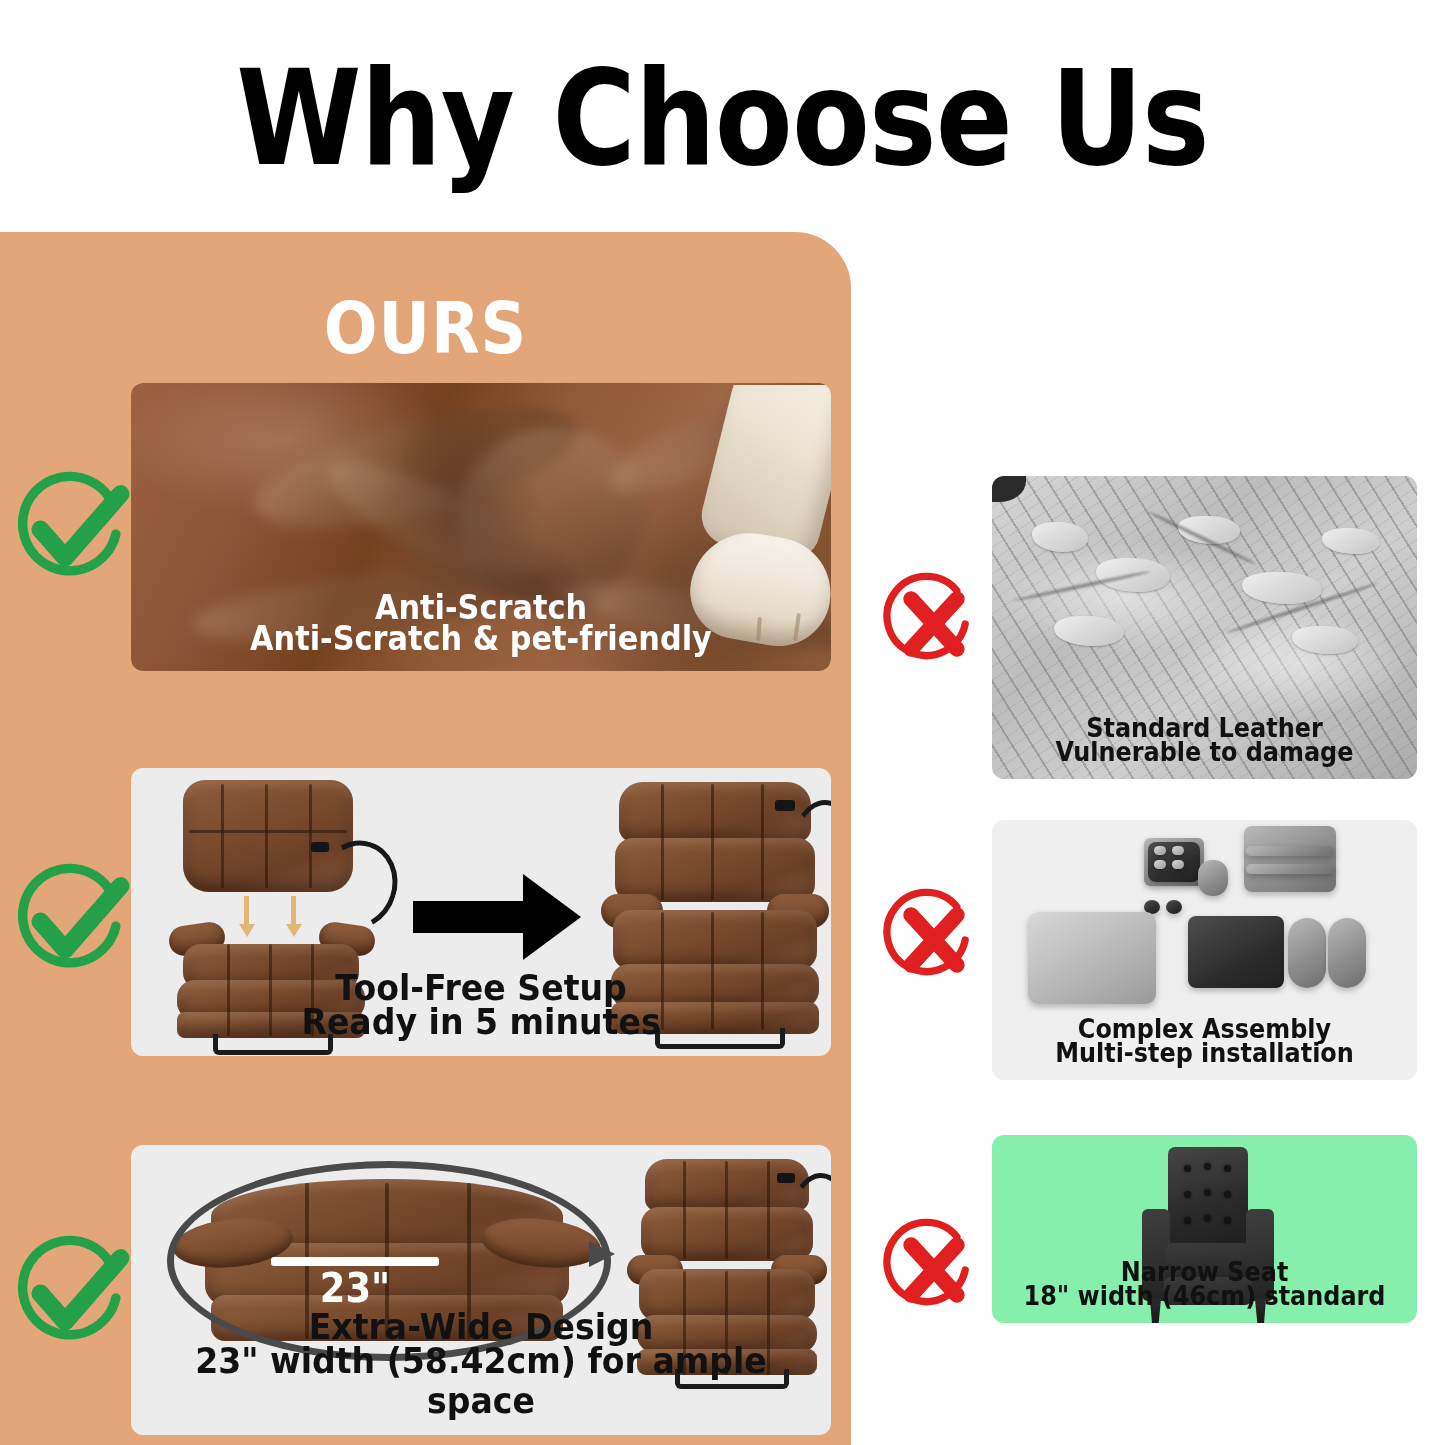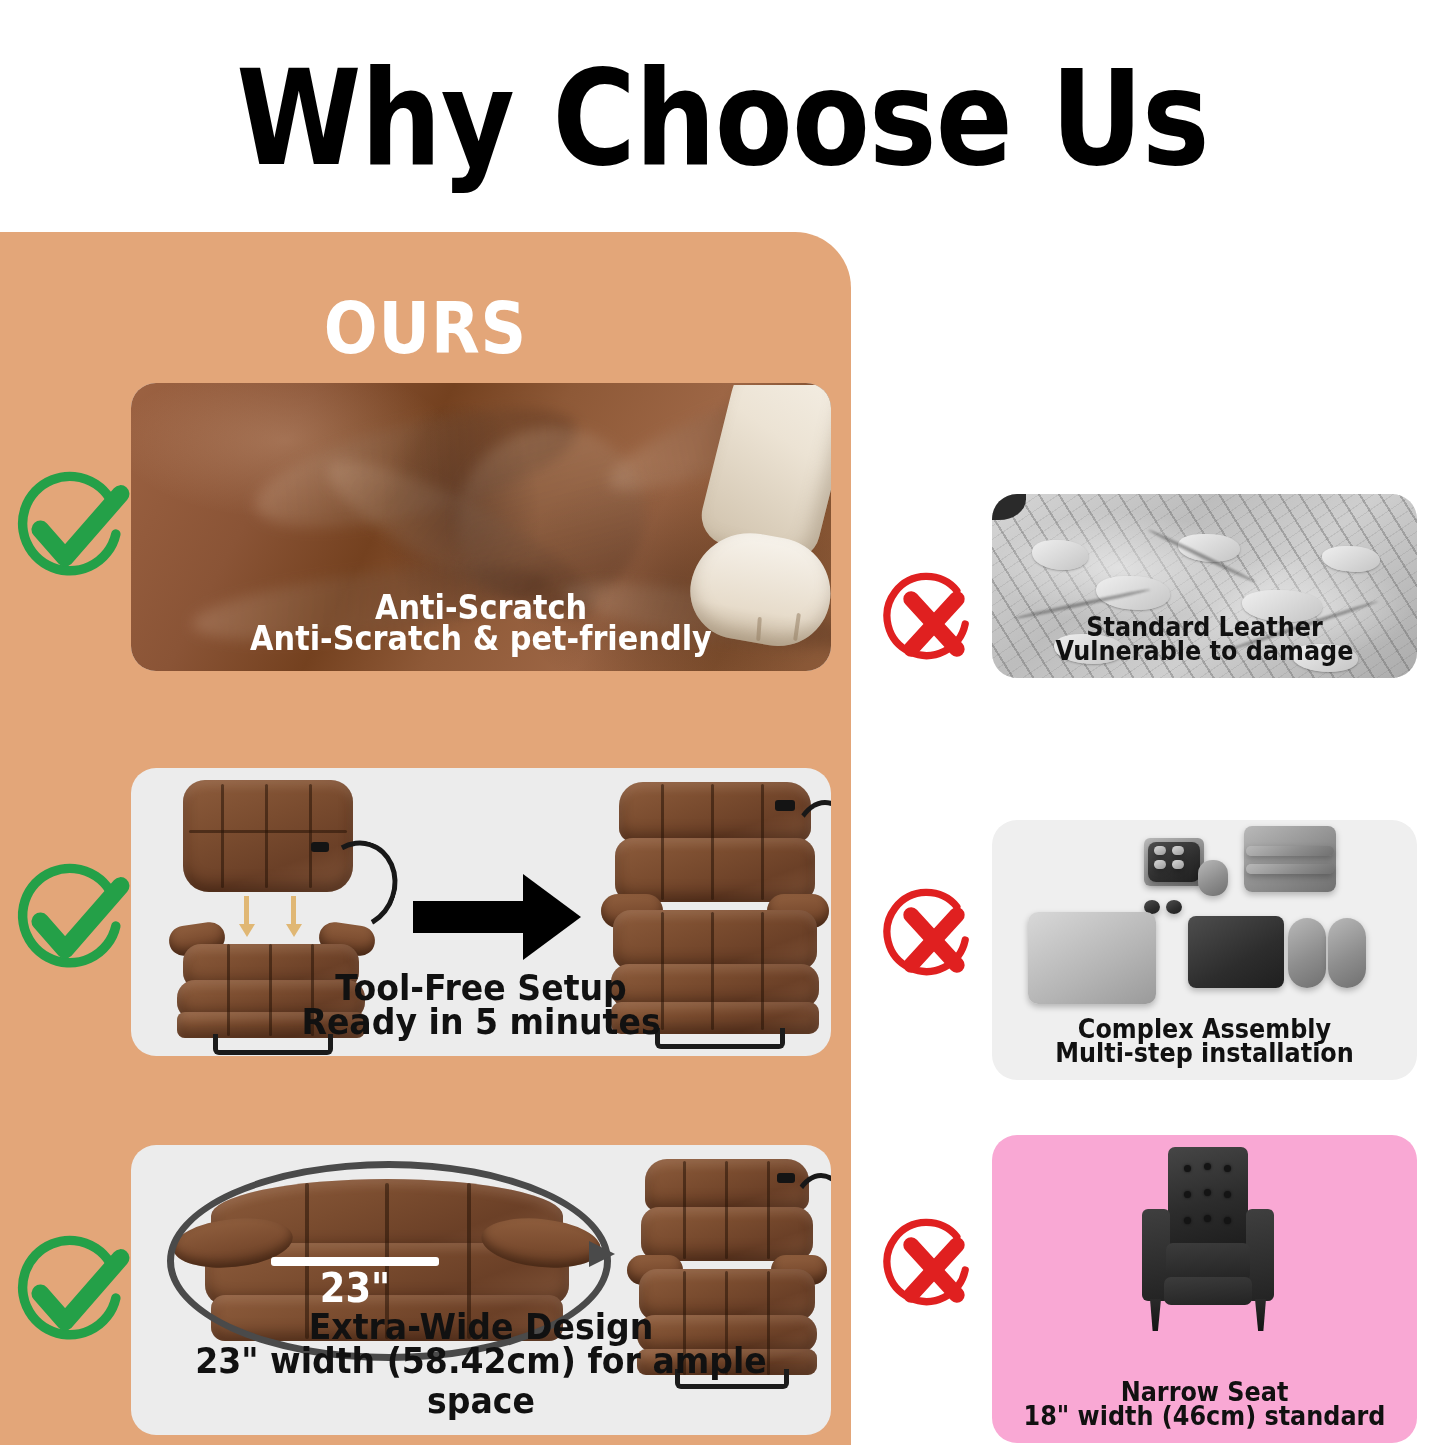--- a/index.html
+++ b/index.html
@@ -48,21 +48,21 @@
   .ours-heading{top:60px;font-size:72px;line-height:72px;letter-spacing:1px;}
   .others-heading{top:58px;font-size:56px;line-height:56px;letter-spacing:1px;}
 
   
   .mark{position:absolute;}
   .mark svg{display:block;}
 
   
   .card{
     position:absolute;
-    border-radius:25px;
+    border-radius:12px;
     overflow:hidden;
     background:#ECECEC;
   }
   .card-caption{
     position:absolute;
     left:0;width:100%;
     text-align:center;
     font-weight:bold;
     font-family:"DejaVu Sans","Liberation Sans",sans-serif;
     transform:scaleX(0.92);
@@ -365,21 +365,21 @@
       <div class="cable" style="left:160px;top:14px;width:58px;height:104px;border-color:#181818 #181818 transparent transparent;"></div>
       <div style="position:absolute;left:150px;top:14px;width:18px;height:10px;background:#141414;border-radius:3px;"></div>
     </div>
 
     <div class="card-caption cap-dark" style="bottom:14px;font-size:36px;line-height:40px;">
       <span class="cap-line1">Extra-Wide Design</span>
       <span class="cap-line2">23" width (58.42cm) for ample space</span>
     </div>
   </div>
 
-  <div class="card" style="left:992px;top:494px;width:425px;height:184px;">
+  <div class="card" style="left:992px;top:476px;width:425px;height:303px;">
     <div class="gray-leather">
       <div class="chip" style="left:40px;top:46px;width:56px;height:30px;"></div>
       <div class="chip" style="left:104px;top:82px;width:74px;height:34px;"></div>
       <div class="chip" style="left:186px;top:40px;width:62px;height:28px;"></div>
       <div class="chip" style="left:250px;top:96px;width:80px;height:32px;"></div>
       <div class="chip" style="left:330px;top:52px;width:58px;height:26px;"></div>
       <div class="chip" style="left:62px;top:140px;width:70px;height:30px;"></div>
       <div class="chip" style="left:300px;top:150px;width:66px;height:28px;"></div>
       <div class="crack" style="left:20px;top:108px;width:140px;height:4px;transform:rotate(-12deg);"></div>
       <div class="crack" style="left:150px;top:60px;width:120px;height:4px;transform:rotate(26deg);"></div>
@@ -410,21 +410,21 @@
       <div class="part dark" style="left:196px;top:96px;width:96px;height:72px;border-radius:8px;"></div>
       <div class="part roll" style="left:296px;top:98px;width:38px;height:70px;"></div>
       <div class="part roll" style="left:336px;top:98px;width:38px;height:70px;"></div>
     </div>
     <div class="card-caption cap-dark" style="bottom:12px;font-size:26px;line-height:30px;">
       <span class="cap-line1">Complex Assembly</span>
       <span class="cap-line2">Multi-step installation</span>
     </div>
   </div>
 
-  <div class="card" style="left:992px;top:1135px;width:425px;height:308px;background:#f9a8d4;">
+  <div class="card" style="left:992px;top:1135px;width:425px;height:188px;background:#86efac;">
     <div class="nchair" style="left:146px;top:12px;width:140px;height:190px;">
       <div class="nc-back" style="left:30px;top:0;width:80px;height:100px;"></div>
       <div class="nc-btn" style="left:46px;top:18px;"></div>
       <div class="nc-btn" style="left:66px;top:16px;"></div>
       <div class="nc-btn" style="left:86px;top:18px;"></div>
       <div class="nc-btn" style="left:46px;top:44px;"></div>
       <div class="nc-btn" style="left:66px;top:42px;"></div>
       <div class="nc-btn" style="left:86px;top:44px;"></div>
       <div class="nc-btn" style="left:46px;top:70px;"></div>
       <div class="nc-btn" style="left:66px;top:68px;"></div>

